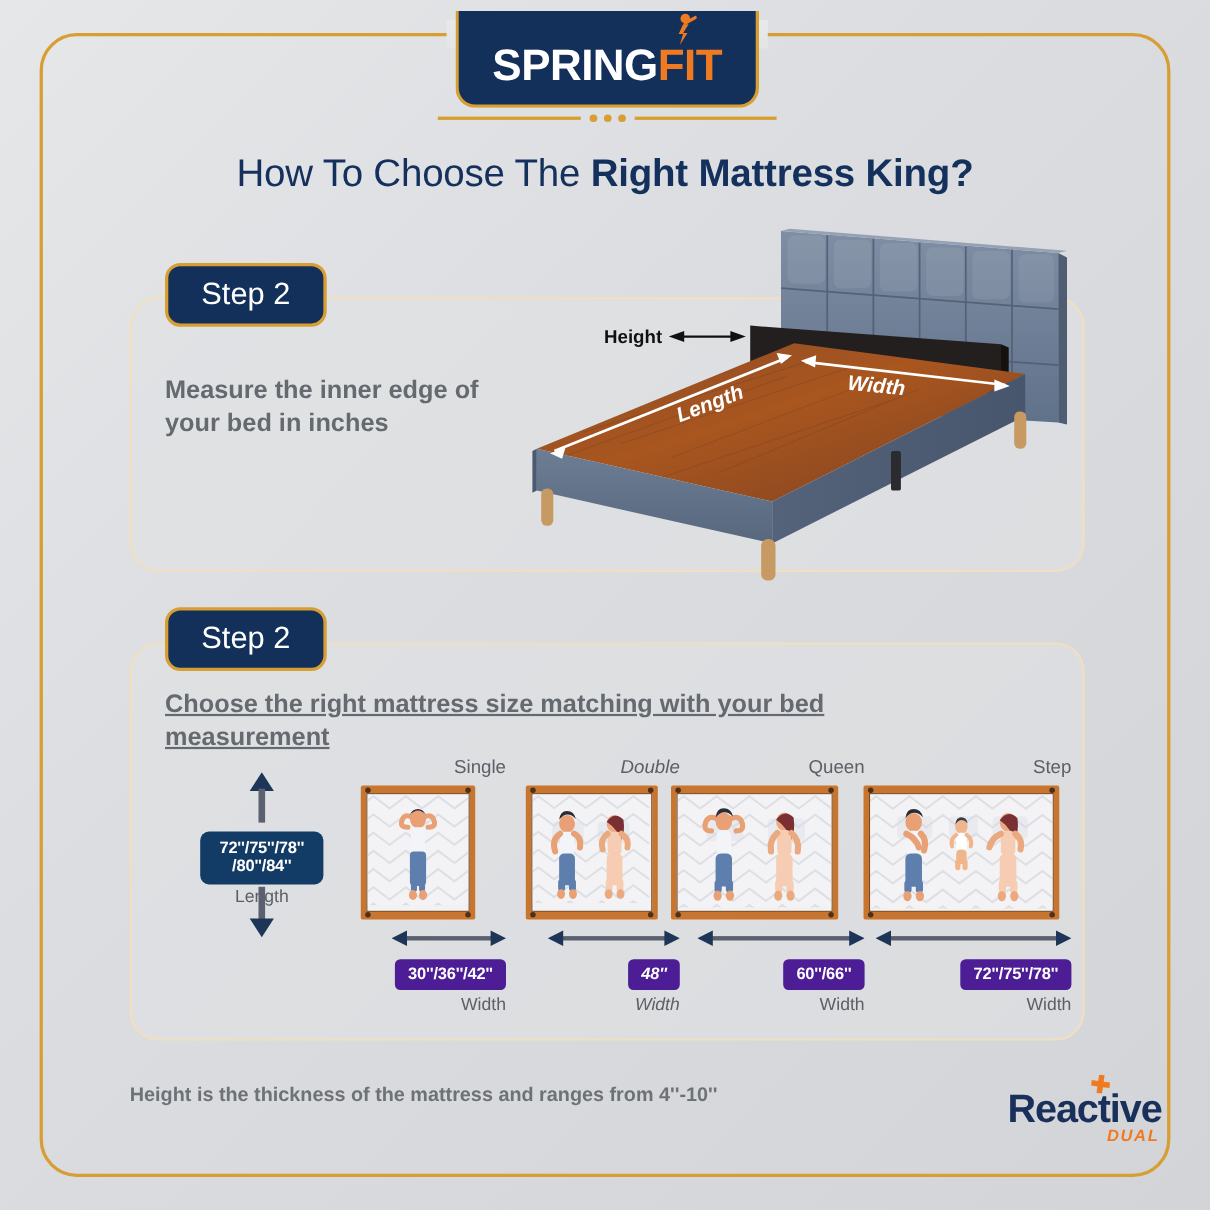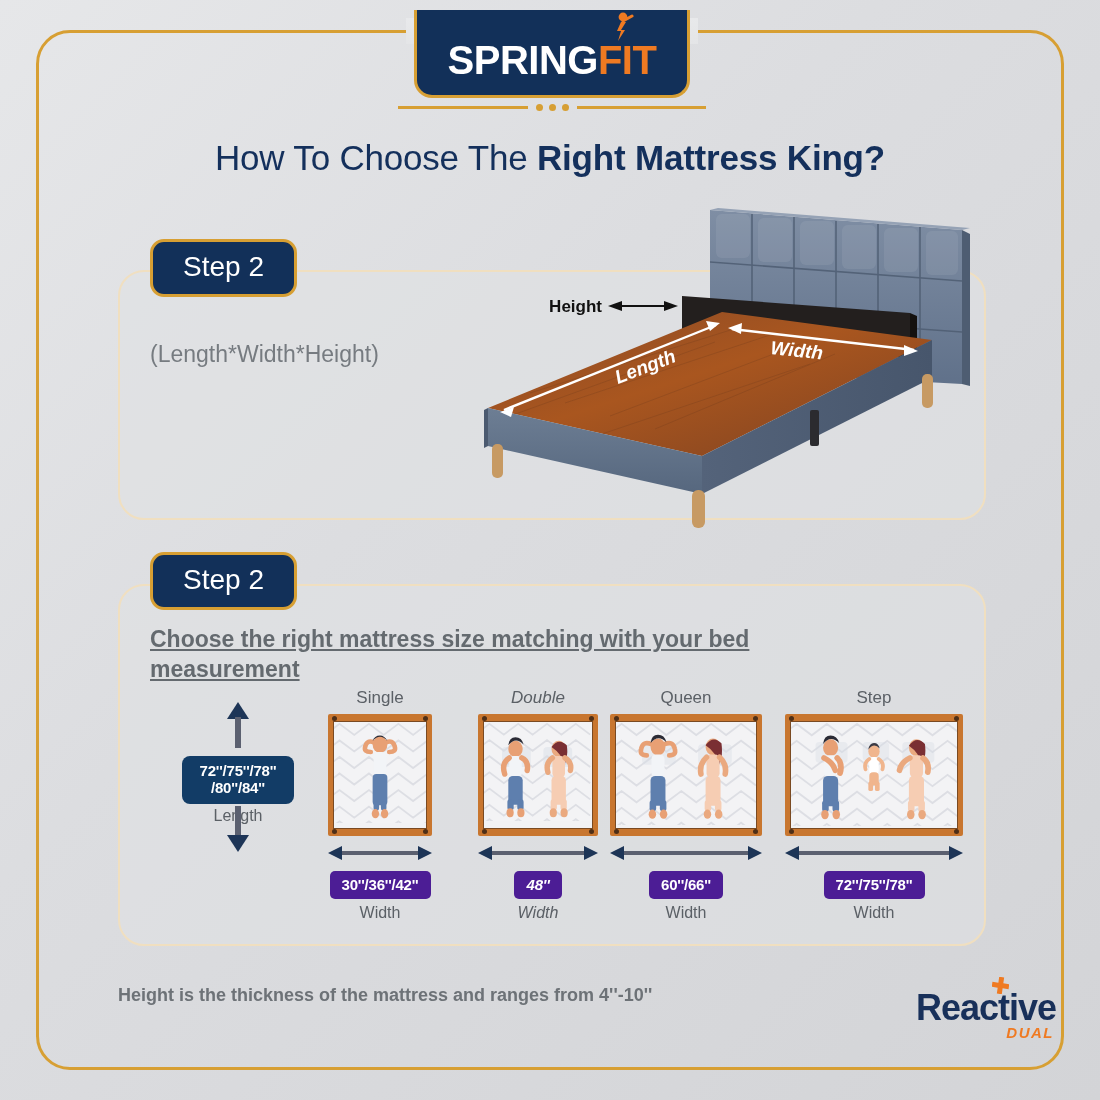--- a/index.html
+++ b/index.html
@@ -107,21 +107,21 @@
   .len-group { position: absolute; left: 32px; top: 14px; width: 112px; text-align: center; }
   .len-badge {
     background: #123c66; color: #fff; font-size: 15px; font-weight: bold;
     border-radius: 8px; padding: 6px 6px 7px; line-height: 1.15; letter-spacing: -0.2px;
   }
   .len-label { font-size: 16px; color: #5b6066; margin-top: 3px; }
   .vaxis { position: absolute; left: 50%; transform: translateX(-50%); }
   .vaxis-top { top: 0; }
   .vaxis-bot { top: 108px; }
 
-  .size-col { position: absolute; top: 0; width: 160px; text-align: center; }
+  .size-col { position: absolute; top: 0; width: 160px; text-align: right; }
   .size-name { font-size: 17px; color: #5b6066; margin-bottom: 6px; }
   .mattress {
     position: relative; margin: 0 auto;
     background: #c8762f;
     border-radius: 2px;
     padding: 7px 5px;
   }
   .mattress .inner {
     position: relative;
     background: #f2f2f4;
@@ -194,21 +194,21 @@
   <span class="ul-line"></span>
 </div>
 
 <div class="page-title">
   <span>How To Choose The </span><b>Right Mattress King?</b>
 </div>
 
 <div class="step-card" id="card1"></div>
 <div class="step-badge" id="badge1">Step 2</div>
 <div class="step-copy" id="copy1">
-  <span class="sub">(Length*Width*Height)</span>
+  <span>Measure the inner edge of your bed in inches</span>
 </div>
 
 <div class="bed-wrap">
   <svg viewBox="0 0 510 340" width="510" height="340">
     <defs>
       <linearGradient id="hbFab" x1="0" y1="0" x2="0" y2="1">
         <stop offset="0%" stop-color="#7f8ea4"></stop>
           <stop offset="100%" stop-color="#60718a"></stop>
       </linearGradient>
       <linearGradient id="woodTop" x1="0" y1="0" x2="1" y2="1">

